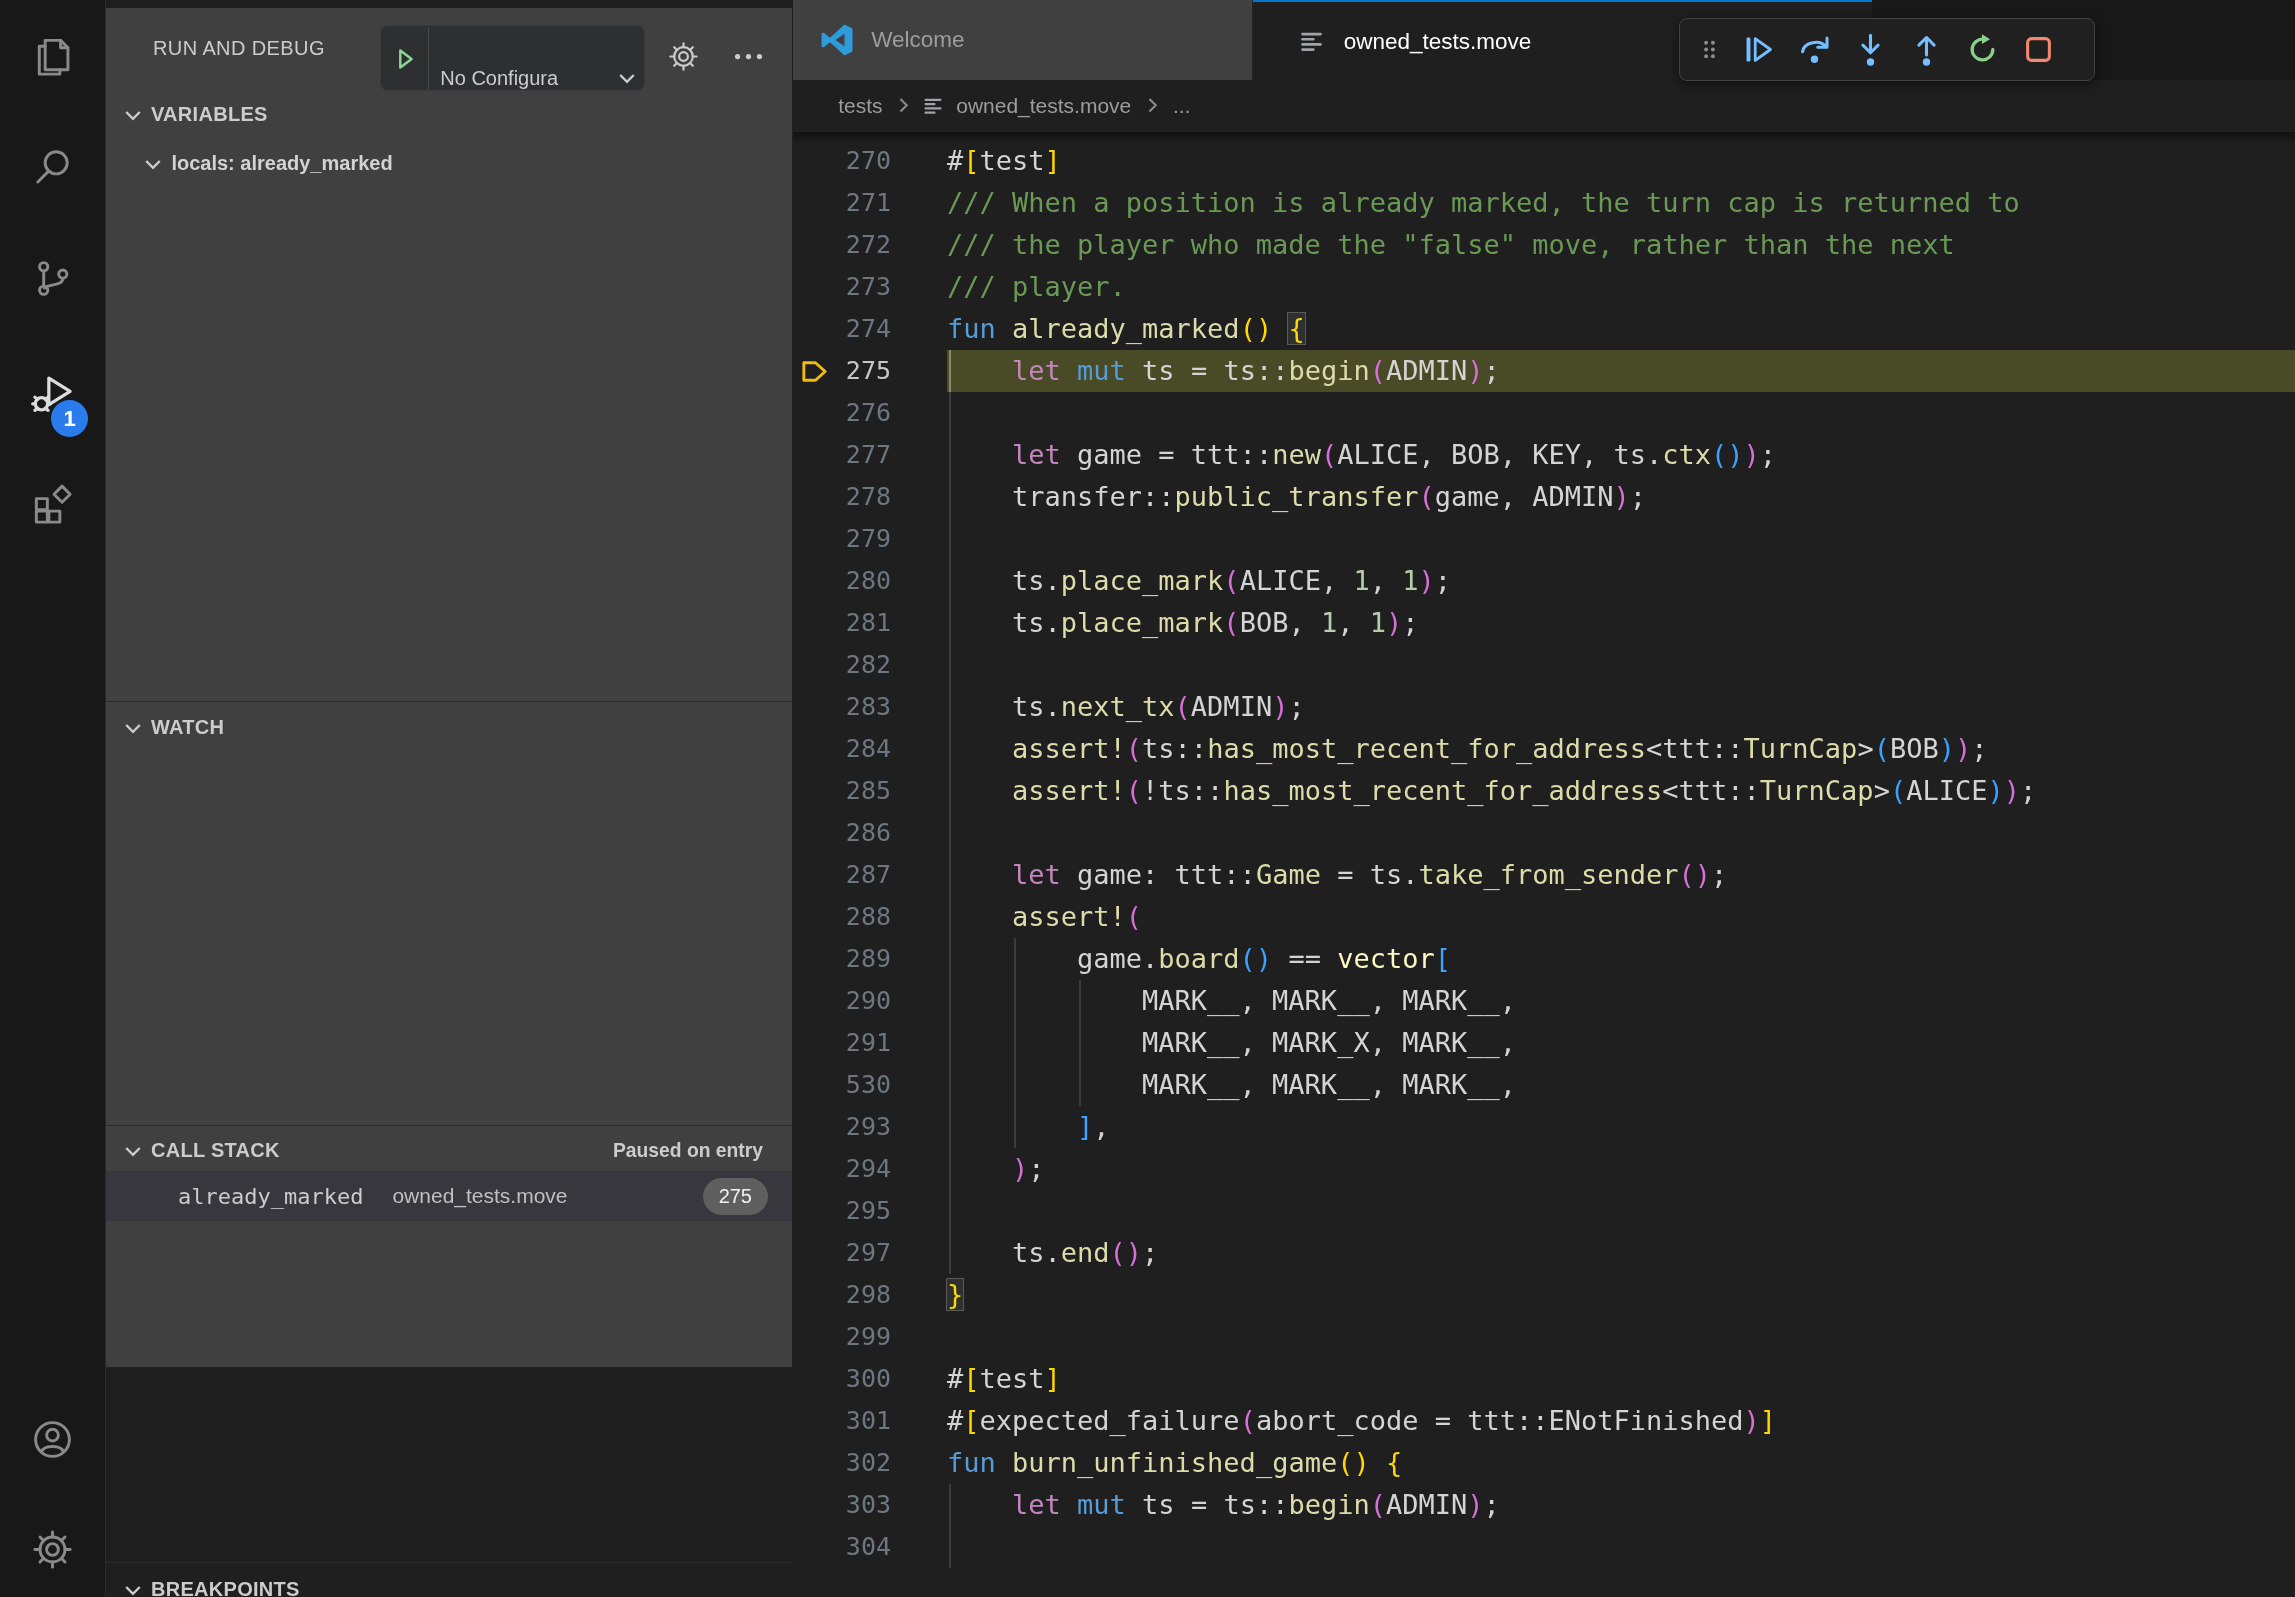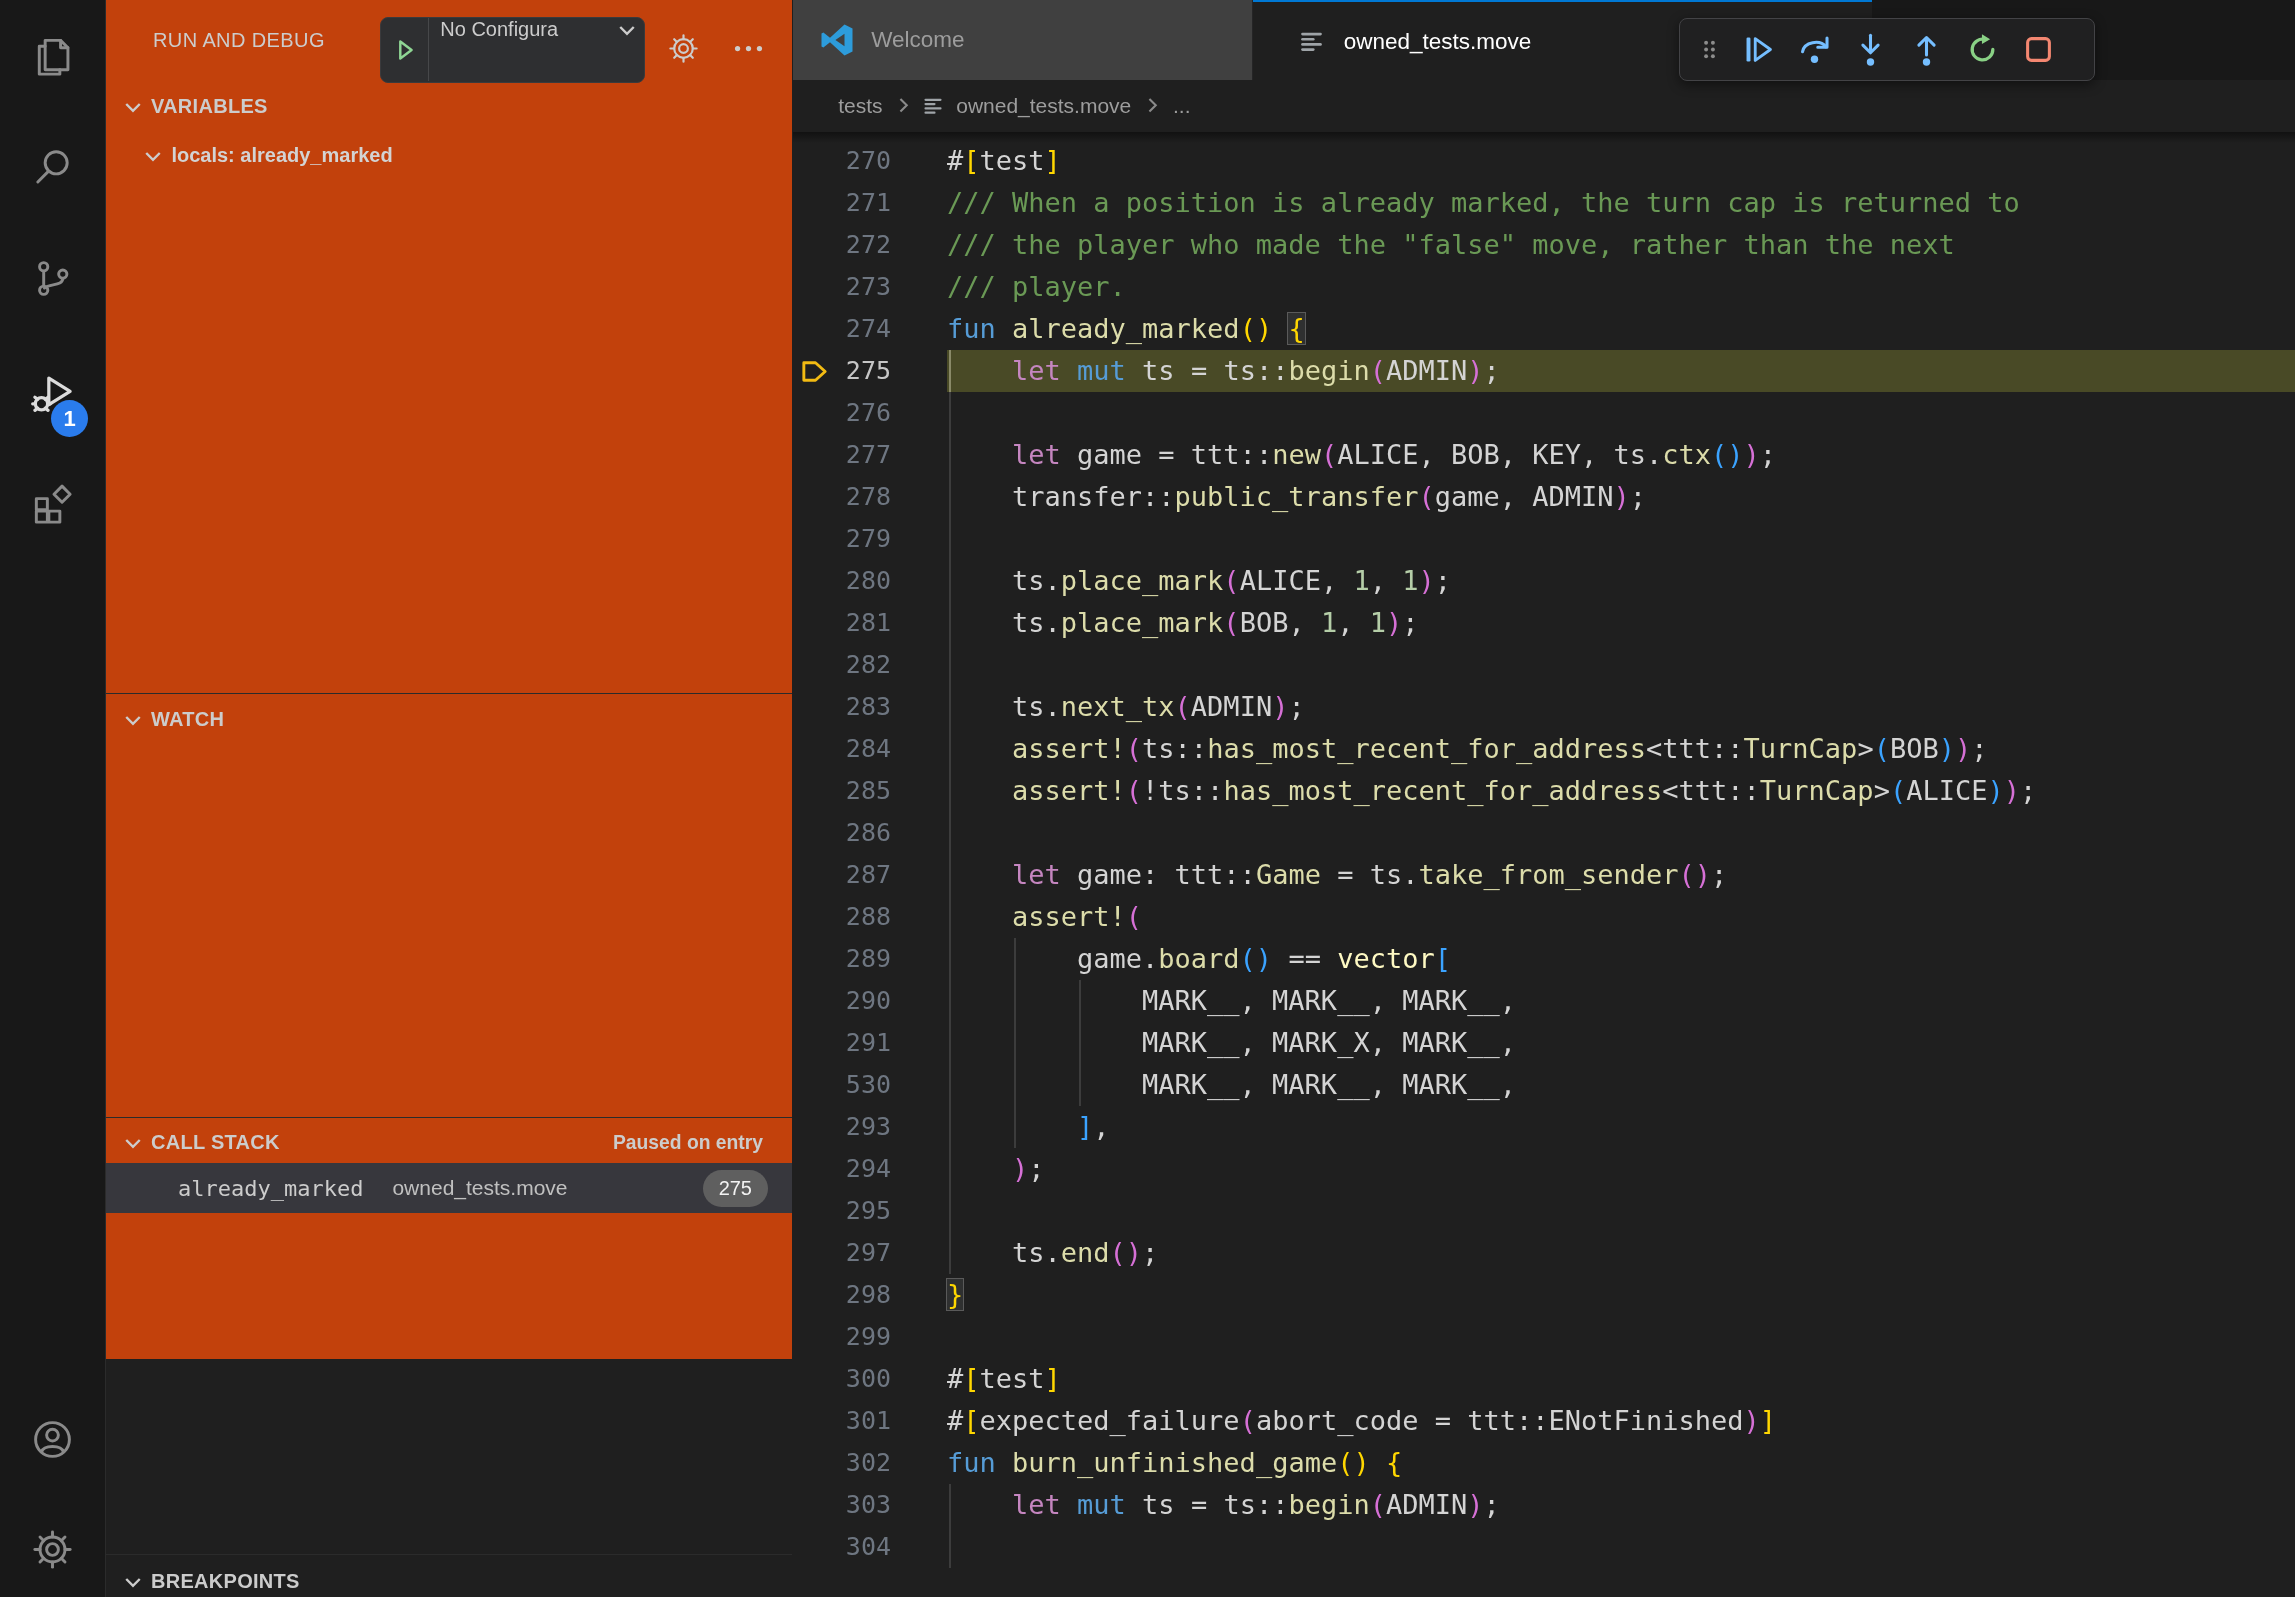--- a/index.html
+++ b/index.html
@@ -4,23 +4,23 @@
 <style>
   html,body{margin:0;padding:0;width:2295px;height:1597px;overflow:hidden;background:#1f1f1f;
     font-family:"Liberation Sans",sans-serif;-webkit-font-smoothing:antialiased;}
   
   #activitybar{position:absolute;left:0;top:0;width:105px;height:1597px;background:#181818;border-right:0.8px solid #2b2b2b;}
   .ab-item{position:absolute;left:0;width:105px;height:88px;display:flex;align-items:center;justify-content:center;}
   .ab-item svg{width:47px;height:47px;}
   .badge{position:absolute;left:51px;top:51px;width:37px;height:37px;border-radius:50%;background:#2a7ced;
     color:#fff;font-size:22px;font-weight:700;display:flex;align-items:center;justify-content:center;}
   
-  #sidebar{position:absolute;left:106px;top:0;width:686px;height:1359px;background:#c2410c;color:#cccccc;}
+  #sidebar{position:absolute;left:106px;top:8px;width:686px;height:1359px;background:#404040;color:#cccccc;}
   .sb-title{position:absolute;left:47px;top:0;height:80px;display:flex;align-items:center;font-size:20px;color:#cccccc;letter-spacing:0.4px;}
-  .cfg{position:absolute;left:274px;top:17px;width:263px;height:64px;background:#2e2f31;border:0.8px solid #3a3a3c;border-radius:8px;display:flex;align-items:flex-start;}
+  .cfg{position:absolute;left:274px;top:17px;width:263px;height:64px;background:#2e2f31;border:0.8px solid #3a3a3c;border-radius:8px;display:flex;align-items:flex-end;}
   .cfg-play{width:47px;height:63px;display:flex;align-items:center;justify-content:center;border-right:0.8px solid #47484a;}
   .cfg-label{flex:1;padding-left:11.3px;font-size:20px;color:#cccccc;white-space:nowrap;overflow:hidden;}
   .cfg-chev{width:35px;display:flex;align-items:center;justify-content:center;}
   .hdr-gear{position:absolute;left:553px;top:24px;width:48px;height:48px;display:flex;align-items:center;justify-content:center;}
   .hdr-dots{position:absolute;left:610px;top:24px;width:64px;height:48px;display:flex;align-items:center;justify-content:center;}
   .section-head{position:absolute;left:0;width:686px;height:45px;display:flex;align-items:center;}
   .section-head .chev{margin-left:14.5px;width:24px;}
   .section-head .lbl{margin-left:6.4px;font-size:20px;font-weight:700;color:#cccccc;letter-spacing:0.3px;text-align:right;}
   .section-head .status{margin-left:auto;margin-right:29px;font-size:19.3px;font-weight:600;color:#cccccc;}
   .divider{position:absolute;left:0;width:686px;height:0.8px;background:#2b2b2b;}

